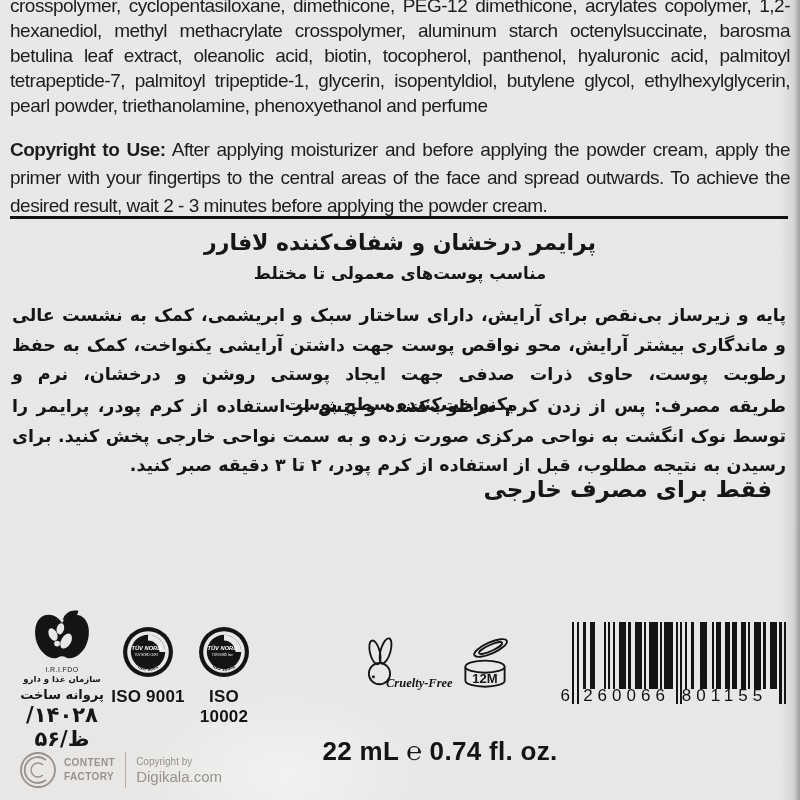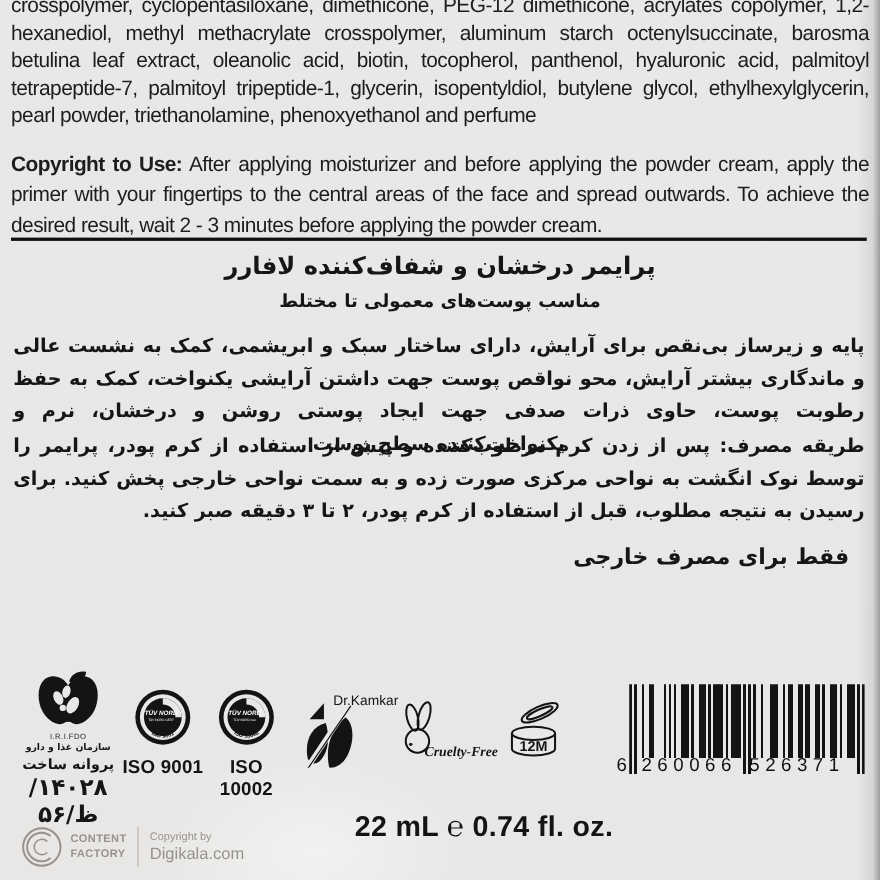--- a/index.html
+++ b/index.html
@@ -18,21 +18,21 @@
   .direction{top:136px;line-height:28px;}
   .direction b{font-weight:700;}
   .divider{position:absolute;left:10px;right:12px;top:216px;height:3px;background:#101010;}
   .fa{font-family:"DejaVu Sans", sans-serif;direction:rtl;color:#161616;font-weight:700;}
   .fa-title{position:absolute;top:230px;left:0;width:100%;text-align:center;font-size:22px;margin:0;}
   .fa-subtitle{position:absolute;top:264px;left:0;width:100%;text-align:center;font-size:16.5px;margin:0;}
   .fa-para{position:absolute;right:14px;left:12px;text-align:justify;font-size:17.5px;line-height:29.5px;margin:0;}
   .fa-desc{top:301px;text-align-last:center;}
   .fa-usage{top:392px;}
   .fa-usage b{font-weight:700;}
-  .fa-external{position:absolute;top:494px;right:28px;font-size:20px;margin:0;}
+  .fa-external{position:absolute;top:476px;right:28px;font-size:23px;margin:0;}
   
   .cert{position:absolute;text-align:center;}
   .fdo{left:14px;top:610px;width:96px;}
   .fdo .org-en{font-size:7px;letter-spacing:.4px;margin-top:-2px;}
   .fdo .org-fa{font-size:8.5px;margin-top:1px;}
   .fdo .lic-label{font-size:13px;margin-top:3px;}
   .fdo .lic-num{font-size:21px;margin-top:1px;}
   .tuv1{left:110px;top:626px;width:76px;}
   .tuv2{left:184px;top:626px;width:80px;}
   .iso-caption{font-size:17px;font-weight:700;letter-spacing:.2px;margin-top:5px;color:#141414;}
@@ -123,30 +123,20 @@
       <defs>
           <path id="arcB" d="M14.5 58 A36.5 36.5 0 0 0 85.5 58"></path>
         </defs>
       <text font-size="10" font-weight="bold" fill="#141414">
         <textPath href="#arcB" startOffset="50%" text-anchor="middle">ISO 10002</textPath>
       </text>
     </svg>
     <div class="iso-caption">ISO 10002</div>
   </div>
 
-  <div class="cert drkamkar">
-    <svg width="46" height="62" viewBox="0 0 56 76">
-      <path fill="#141414" d="M4 22 L20 4 L20 22 Z"></path>
-      <path fill="#141414" d="M2 66 C-2 46 6 30 22 26 C27 42 25 58 16 68 C11 73 5 72 2 66 Z"></path>
-      <path fill="#141414" d="M26 76 C21 54 28 32 44 20 C53 26 54 44 48 58 C44 70 34 77 26 76 Z"></path>
-      <line x1="0" y1="78" x2="48" y2="6" stroke="#e9e8e6" stroke-width="6"></line>
-      <line x1="2" y1="77" x2="50" y2="7" stroke="#141414" stroke-width="1.3"></line>
-    </svg>
-    <div class="dk-label">Dr.Kamkar</div>
-  </div>
 
   <div class="cert cruelty">
     <svg width="38" height="58" viewBox="0 0 50 66" fill="none" stroke="#141414" stroke-width="2.4">
       <ellipse cx="17" cy="19" rx="6.5" ry="16" transform="rotate(-14 17 19)"></ellipse>
       <ellipse cx="31" cy="17" rx="6.5" ry="17" transform="rotate(16 31 17)"></ellipse>
       <circle cx="23" cy="47" r="14"></circle>
       <circle cx="15" cy="51" r="2" fill="#141414" stroke="none"></circle>
     </svg>
     <div class="cf-label">Cruelty-Free</div>
   </div>
@@ -212,21 +202,21 @@
         <rect x="83" y="0" width="1.04" height="22"></rect>
         <rect x="85" y="0" width="1.04" height="22"></rect>
         <rect x="88" y="0" width="1.04" height="22"></rect>
         <rect x="89" y="0" width="1.04" height="22"></rect>
         <rect x="90" y="0" width="1.04" height="22"></rect>
         <rect x="92" y="0" width="1.04" height="27"></rect>
         <rect x="94" y="0" width="1.04" height="27"></rect>
       </svg>
     <div class="bc-digit">6</div>
     <div class="bc-group bc-g1">260066</div>
-    <div class="bc-group bc-g2">526371</div>
+    <div class="bc-group bc-g2">801155</div>
   </div>
 
   <p class="volume">22 mL ℮ 0.74 fl. oz.</p>
 
   <div class="watermark">
     <svg width="40" height="40" viewBox="0 0 40 40" fill="none" stroke="#96938d" stroke-width="1.8">
       <circle cx="20" cy="20" r="17"></circle>
       <path d="M28 10 A13 13 0 1 0 28 30"></path>
       <path d="M25 15 A7 7 0 1 0 25 25" stroke-width="1.4"></path>
     </svg>

